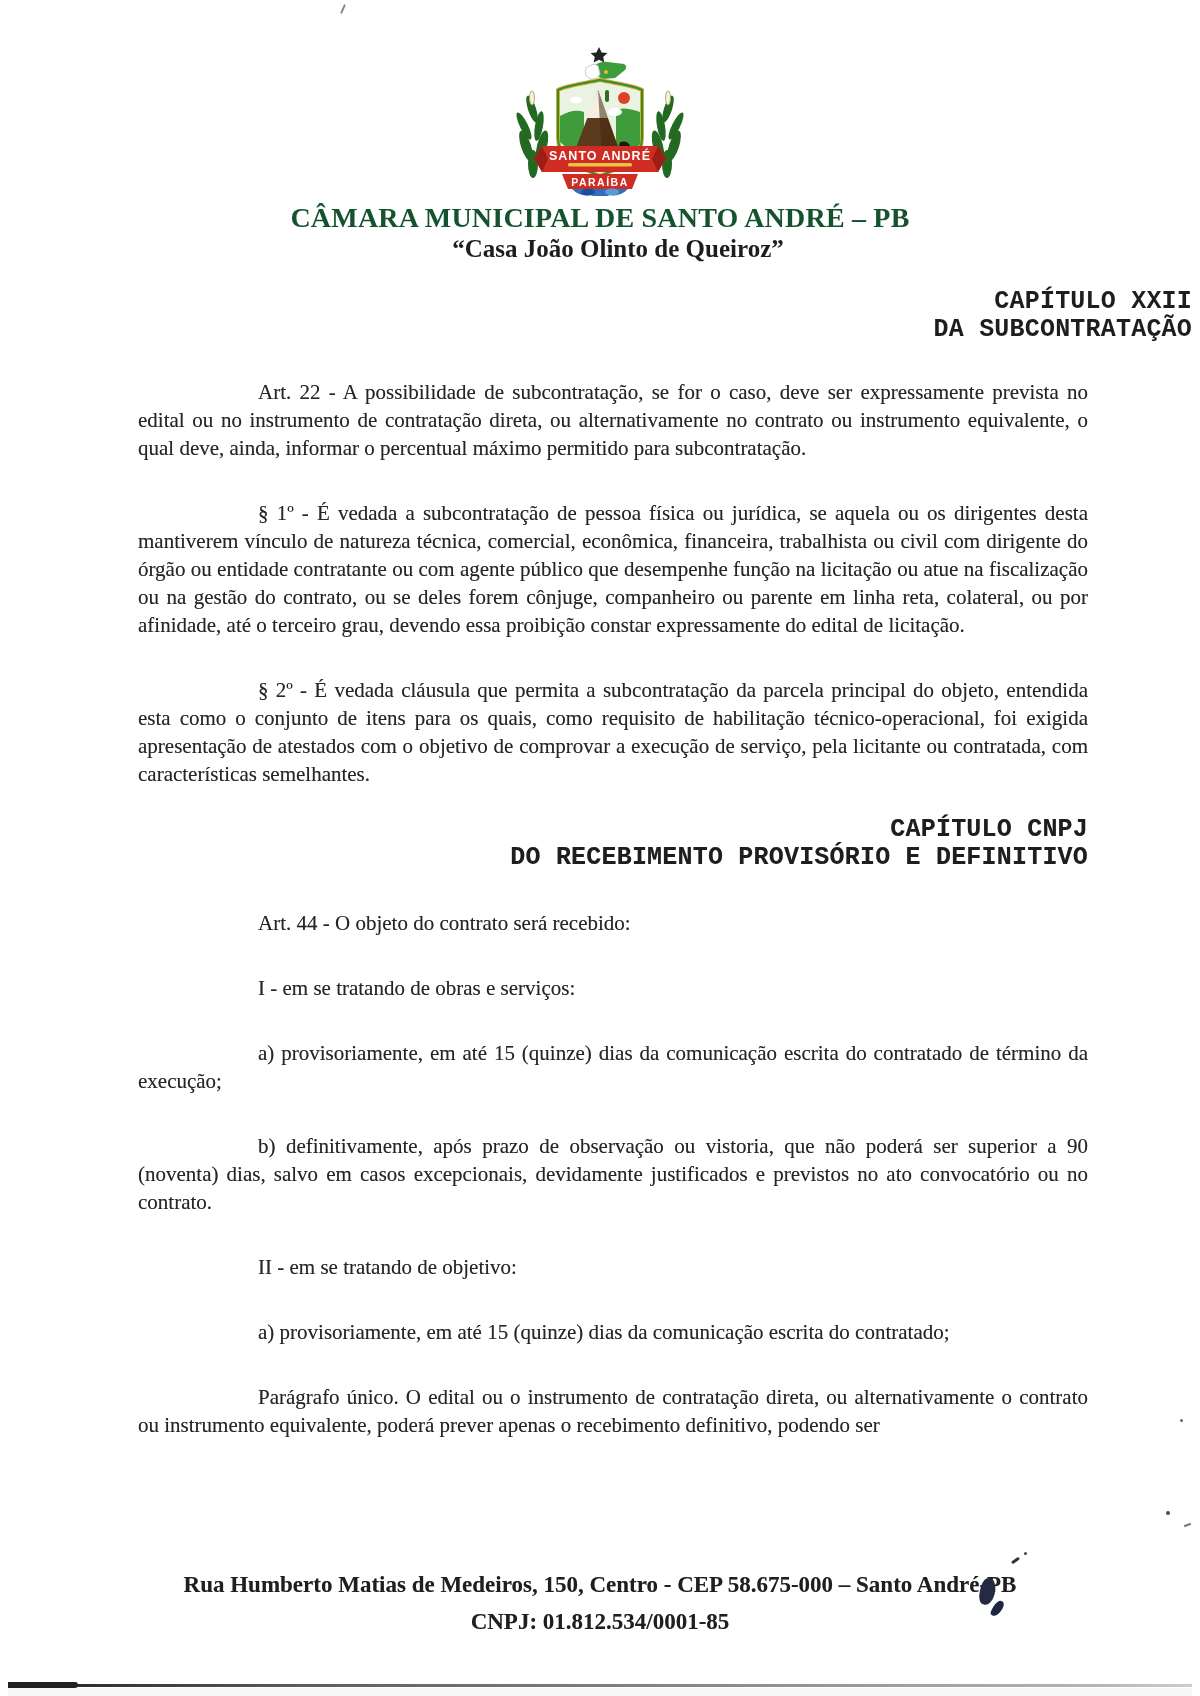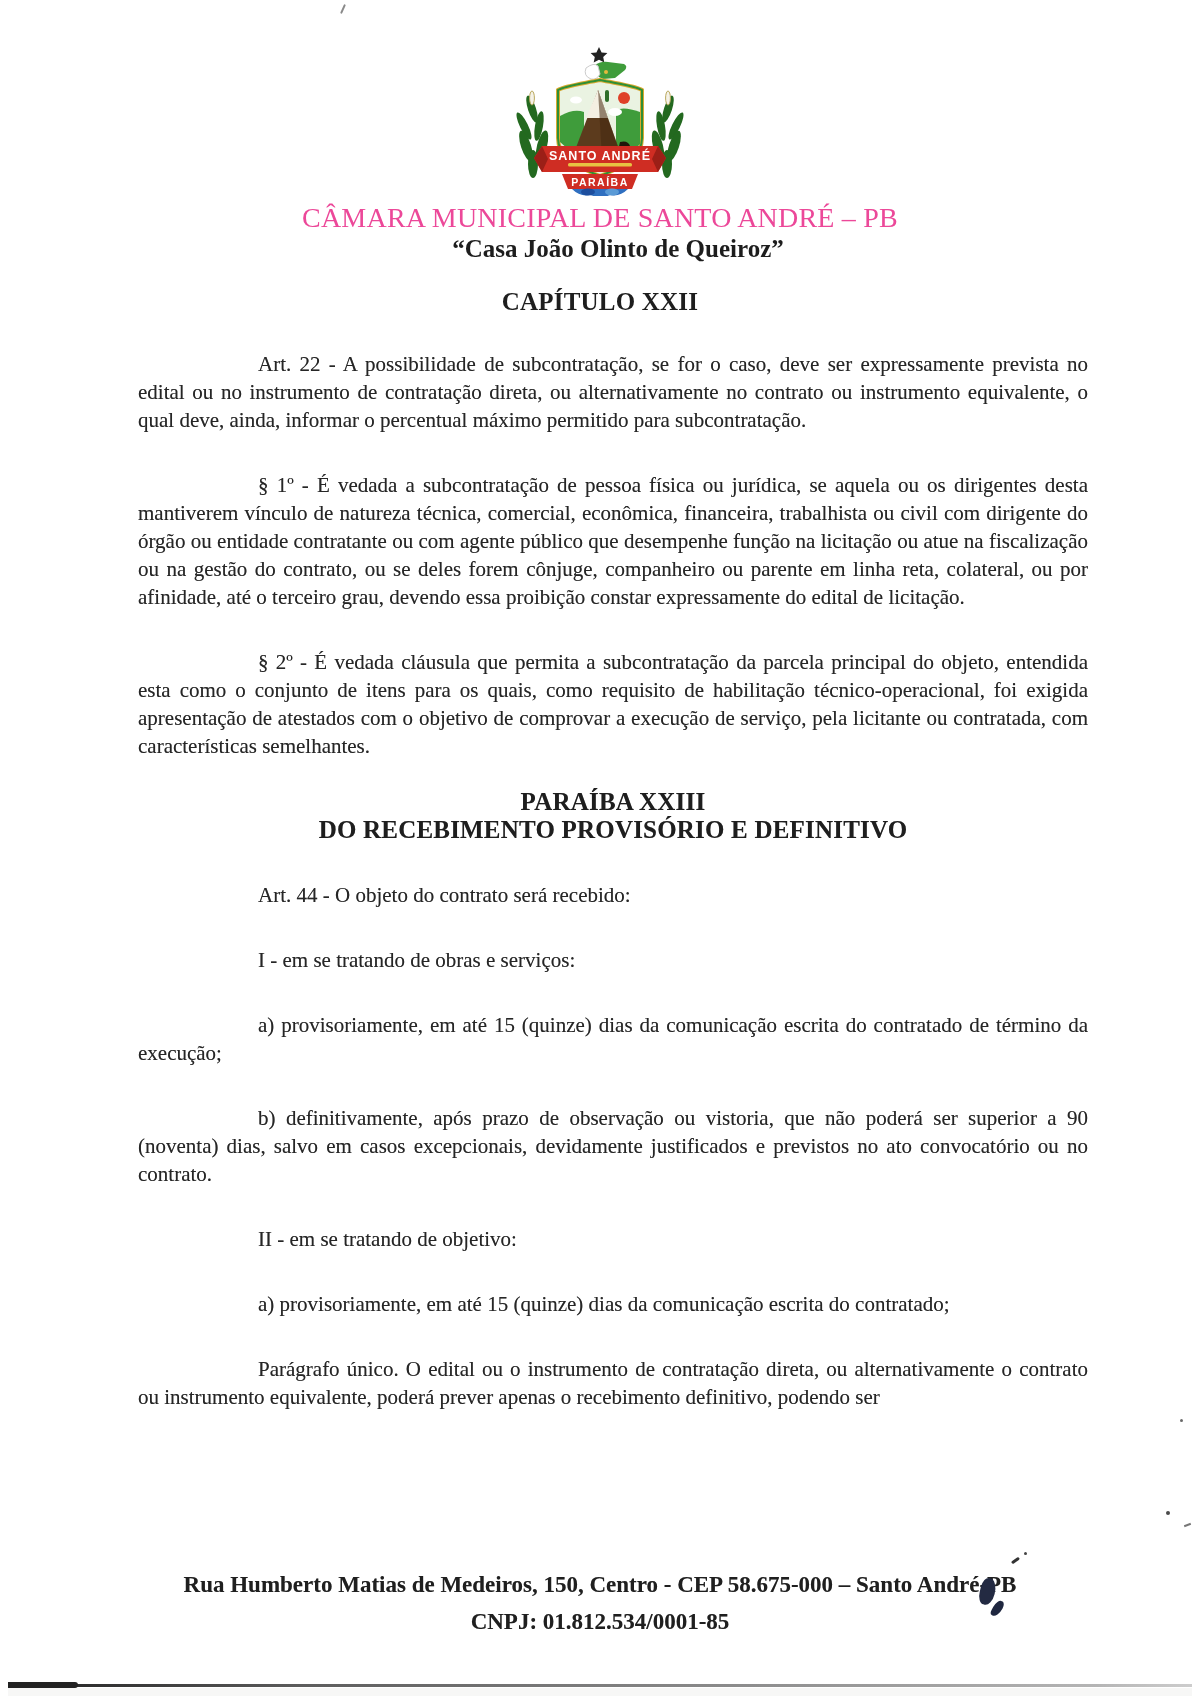--- a/index.html
+++ b/index.html
@@ -9,29 +9,29 @@
     width:1184px; height:1696px;
     margin:0 auto;
     background:#ffffff;
     overflow:hidden;
     font-family:"Liberation Serif","DejaVu Serif",serif;
     color:#2b2b2b;
   }
   
   .emblem-wrap { width:200px; margin:46px auto 2px; text-align:center; }
   .org-name {
-    text-align:center; font-size:28px; font-weight:normal; color:#ec4899;
+    text-align:center; font-size:28px; font-weight:bold; color:#14532d;
     line-height:31px; letter-spacing:.2px;
   }
   .org-subtitle {
     text-align:center; font-size:25px; font-weight:bold; color:#1d1d1d;
     line-height:30px; margin-top:1px;padding-left:36px;
   }
   
-  .chapter-head { text-align:center; margin-top:24px; }
+  .chapter-head { text-align:right; margin-top:24px;font-family:Liberation Mono, monospace; }
   .chapter-title, .chapter-subtitle {
     font-size:25px; font-weight:bold; color:#1e1e1e; line-height:28px;
     letter-spacing:.2px;
   }
   
   .doc-body {
     margin:34px 104px 0 130px;
     font-size:21px; line-height:28px;
     text-align:justify;
     color:#262626;
@@ -142,29 +142,30 @@
           <ellipse cx="110" cy="146" rx="7" ry="3.4" fill="#5a9ad6"></ellipse>
         </g>
       </svg>
     </div>
     <h1 class="org-name">CÂMARA MUNICIPAL DE SANTO ANDRÉ – PB</h1>
     <h2 class="org-subtitle">“Casa João Olinto de Queiroz”</h2>
   </header>
 
   <div class="chapter-head">
     <div class="chapter-title">CAPÍTULO XXII</div>
+    <div class="chapter-subtitle">DA SUBCONTRATAÇÃO</div>
   </div>
 
   <main class="doc-body">
     <p>Art. 22 - A possibilidade de subcontratação, se for o caso, deve ser expressamente prevista no edital ou no instrumento de contratação direta, ou alternativamente no contrato ou instrumento equivalente, o qual deve, ainda, informar o percentual máximo permitido para subcontratação.</p>
     <p>§ 1º - É vedada a subcontratação de pessoa física ou jurídica, se aquela ou os dirigentes desta mantiverem vínculo de natureza técnica, comercial, econômica, financeira, trabalhista ou civil com dirigente do órgão ou entidade contratante ou com agente público que desempenhe função na licitação ou atue na fiscalização ou na gestão do contrato, ou se deles forem cônjuge, companheiro ou parente em linha reta, colateral, ou por afinidade, até o terceiro grau, devendo essa proibição constar expressamente do edital de licitação.</p>
     <p>§ 2º - É vedada cláusula que permita a subcontratação da parcela principal do objeto, entendida esta como o conjunto de itens para os quais, como requisito de habilitação técnico-operacional, foi exigida apresentação de atestados com o objetivo de comprovar a execução de serviço, pela licitante ou contratada, com características semelhantes.</p>
 
     <div class="chapter-head">
-      <div class="chapter-title">PARAÍBA XXIII</div>
+      <div class="chapter-title">CAPÍTULO CNPJ</div>
       <div class="chapter-subtitle">DO RECEBIMENTO PROVISÓRIO E DEFINITIVO</div>
     </div>
 
     <p>Art. 44 - O objeto do contrato será recebido:</p>
     <p>I - em se tratando de obras e serviços:</p>
     <p>a) provisoriamente, em até 15 (quinze) dias da comunicação escrita do contratado de término da execução;</p>
     <p>b) definitivamente, após prazo de observação ou vistoria, que não poderá ser superior a 90 (noventa) dias, salvo em casos excepcionais, devidamente justificados e previstos no ato convocatório ou no contrato.</p>
     <p>II - em se tratando de objetivo:</p>
     <p>a) provisoriamente, em até 15 (quinze) dias da comunicação escrita do contratado;</p>
     <p>Parágrafo único. O edital ou o instrumento de contratação direta, ou alternativamente o contrato ou instrumento equivalente, poderá prever apenas o recebimento definitivo, podendo ser</p>

